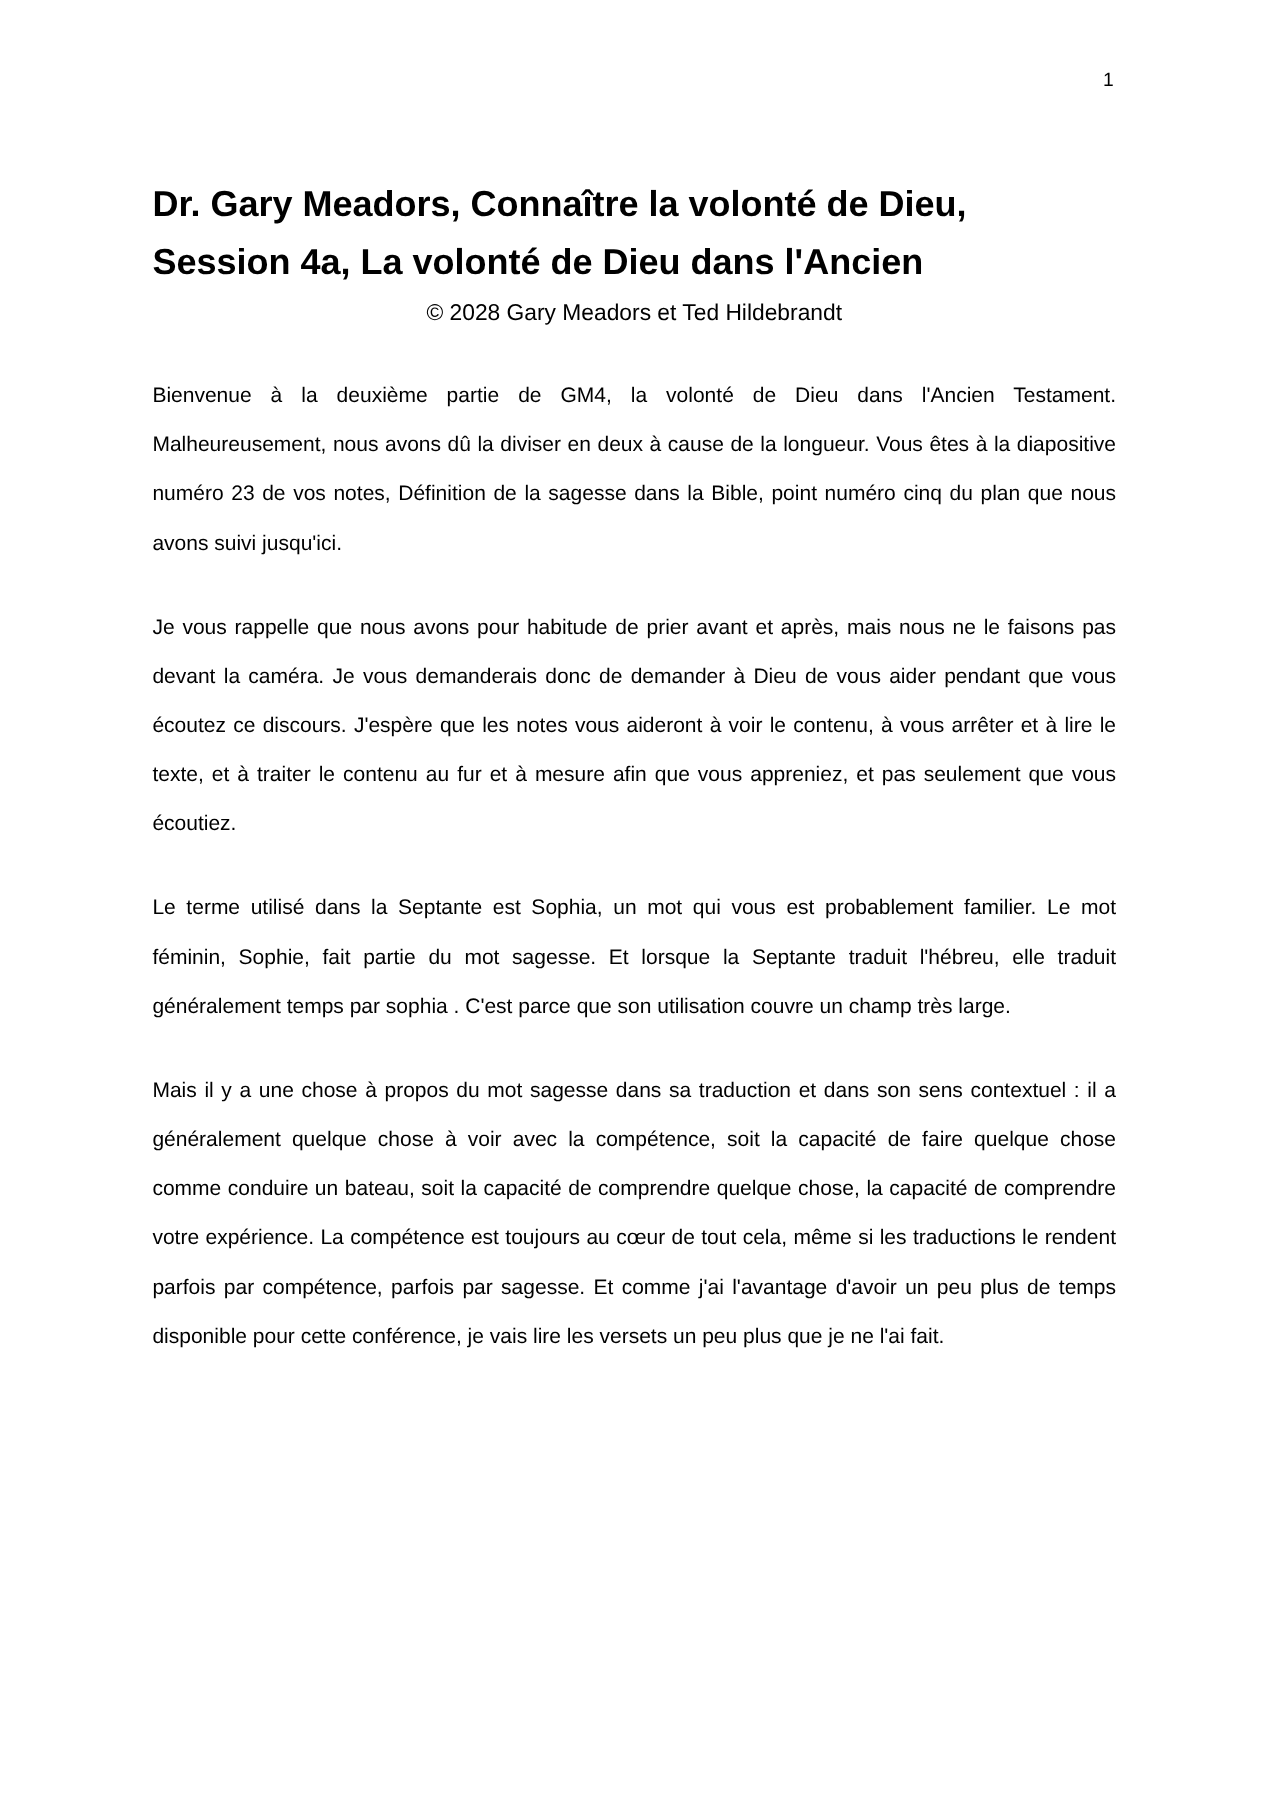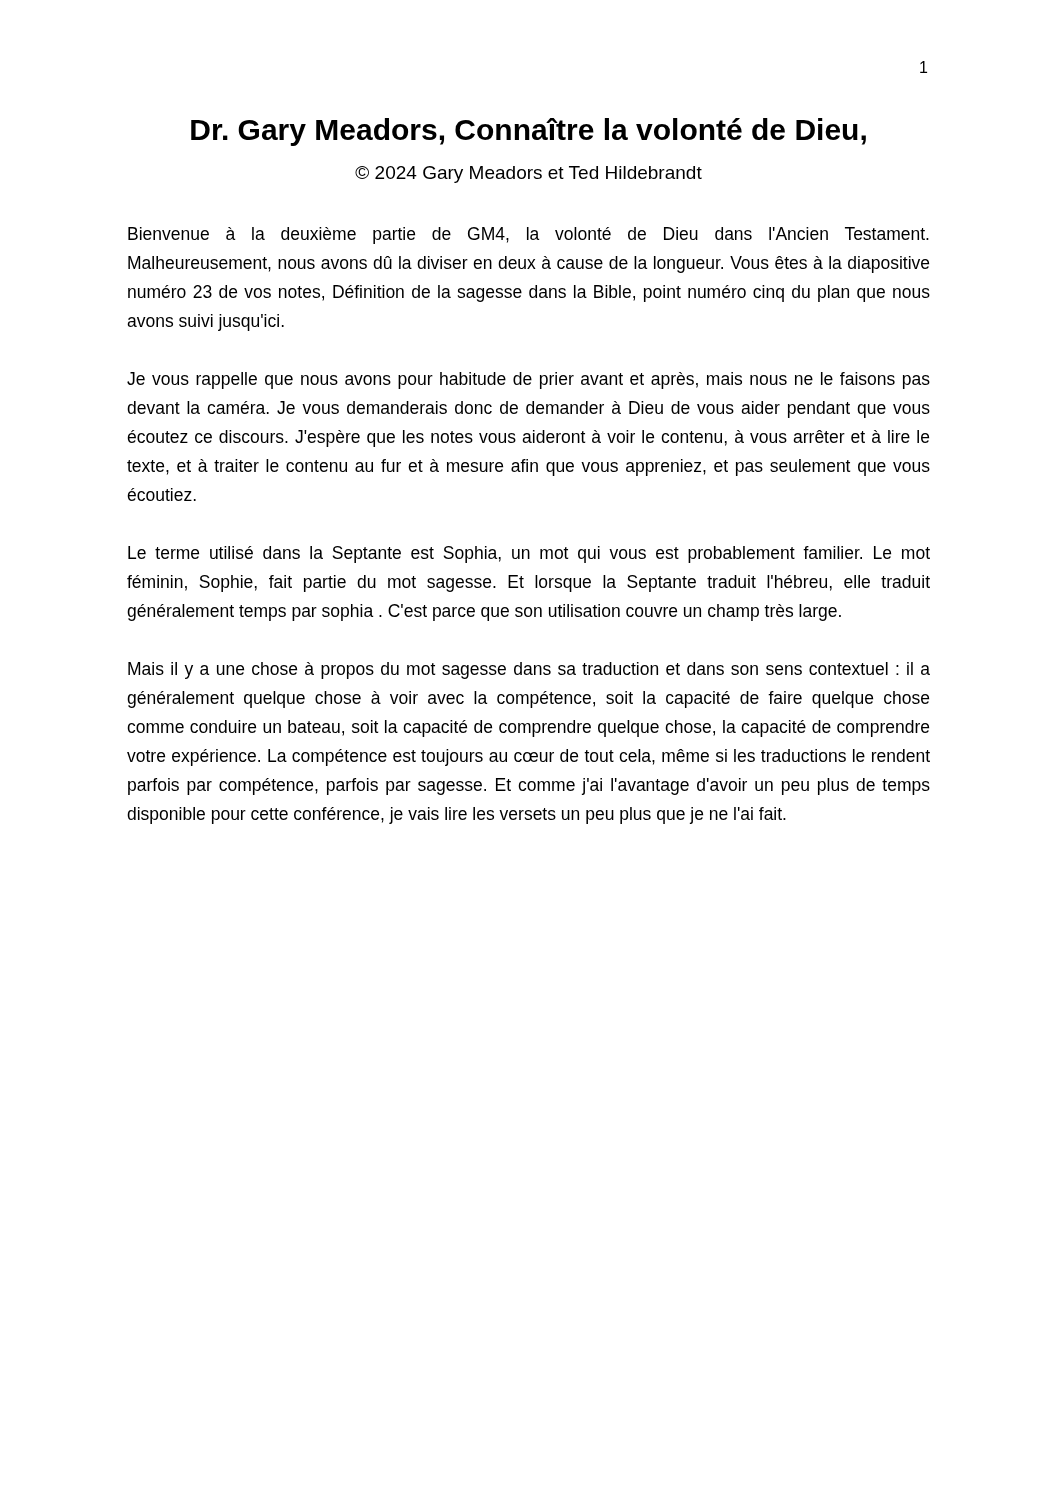--- a/index.html
+++ b/index.html
@@ -17,57 +17,57 @@
   }
   .page-number {
     position: absolute;
     top: 60px;
     right: 130px;
     font-size: 16px;
     line-height: 1;
     color: #000000;
   }
   .doc-title {
-    margin-top: 46px;
-    text-align: center;
+    margin-top: 87px;
     font-size: 30px;
     font-weight: 700;
     line-height: 48px;
     color: #000000;
   }
   .copyright {
     margin-top: 8px;
     text-align: center;
     font-size: 19px;
     font-weight: 400;
     color: #000000;
   }
   .content {
     margin-top: 36px;
     font-size: 17.5px;
-    line-height: 29px;
+    line-height: 41px;
     color: #000000;
   }
   .content p {
     margin-bottom: 29px;
     text-align: justify;
   }
 </style>
 </head>
 <body>
 
 <div class="page">
 
   <div class="page-number">1</div>
 
   <h1 class="doc-title">
     <div>Dr. Gary Meadors, Connaître la volonté de Dieu,</div>
+    <div>Session 4a, La volonté de Dieu dans l'Ancien</div>
   </h1>
 
-  <div class="copyright">© 2024 Gary Meadors et Ted Hildebrandt</div>
+  <div class="copyright">© 2028 Gary Meadors et Ted Hildebrandt</div>
 
   <div class="content">
     <p>Bienvenue à la deuxième partie de GM4, la volonté de Dieu dans l'Ancien Testament. Malheureusement, nous avons dû la diviser en deux à cause de la longueur. Vous êtes à la diapositive numéro 23 de vos notes, Définition de la sagesse dans la Bible, point numéro cinq du plan que nous avons suivi jusqu'ici.</p>
     <p>Je vous rappelle que nous avons pour habitude de prier avant et après, mais nous ne le faisons pas devant la caméra. Je vous demanderais donc de demander à Dieu de vous aider pendant que vous écoutez ce discours. J'espère que les notes vous aideront à voir le contenu, à vous arrêter et à lire le texte, et à traiter le contenu au fur et à mesure afin que vous appreniez, et pas seulement que vous écoutiez.</p>
     <p>Le terme utilisé dans la Septante est Sophia, un mot qui vous est probablement familier. Le mot féminin, Sophie, fait partie du mot sagesse. Et lorsque la Septante traduit l'hébreu, elle traduit généralement temps par sophia . C'est parce que son utilisation couvre un champ très large.</p>
     <p>Mais il y a une chose à propos du mot sagesse dans sa traduction et dans son sens contextuel : il a généralement quelque chose à voir avec la compétence, soit la capacité de faire quelque chose comme conduire un bateau, soit la capacité de comprendre quelque chose, la capacité de comprendre votre expérience. La compétence est toujours au cœur de tout cela, même si les traductions le rendent parfois par compétence, parfois par sagesse. Et comme j'ai l'avantage d'avoir un peu plus de temps disponible pour cette conférence, je vais lire les versets un peu plus que je ne l'ai fait.</p>
   </div>
 
 </div>
 

